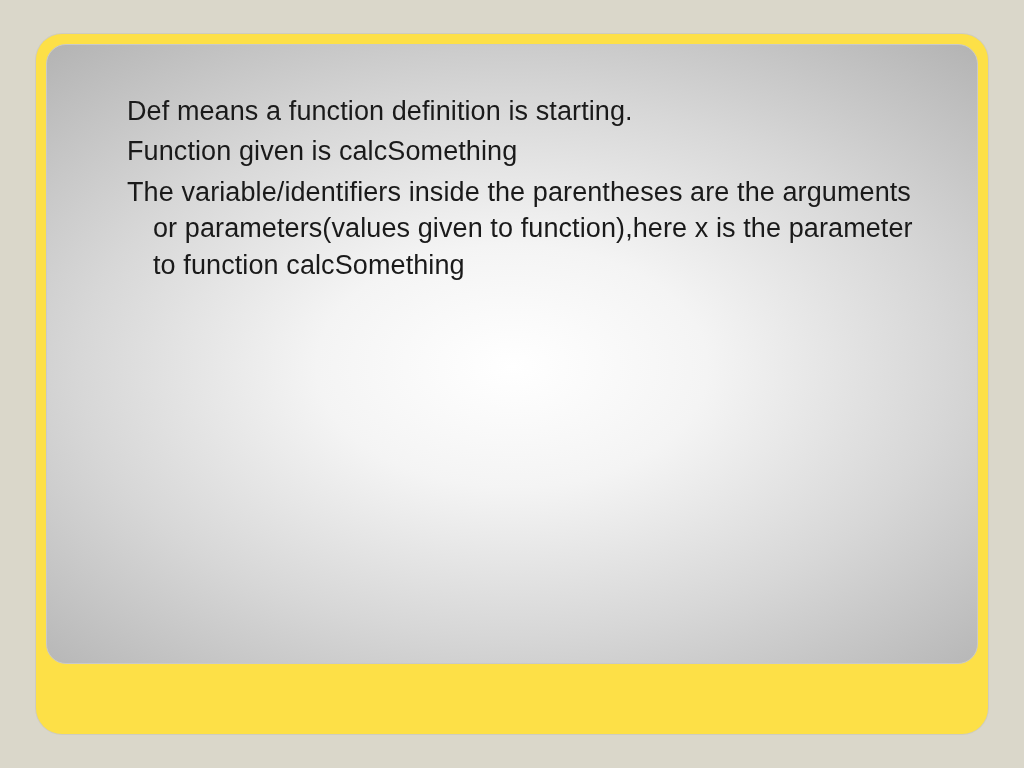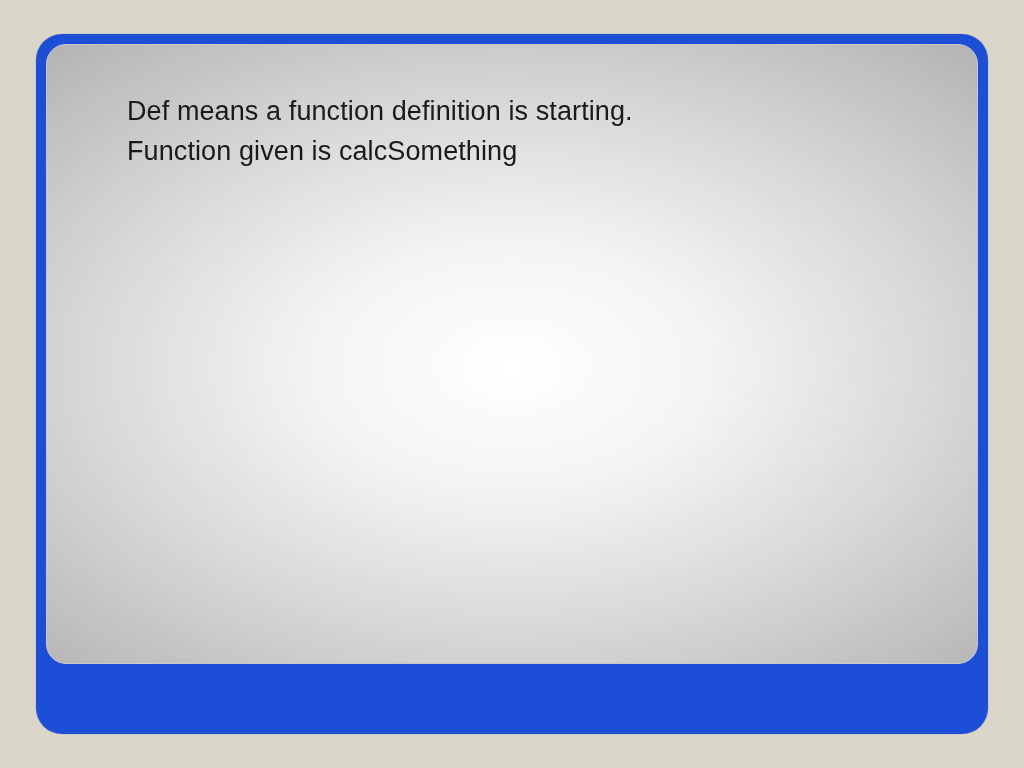--- a/index.html
+++ b/index.html
@@ -7,21 +7,21 @@
   body {
     background: #dad7ca;
     font-family: Verdana, Geneva, sans-serif;
     display: flex;
     align-items: center;
     justify-content: center;
   }
   .outer-card {
     width: 952px;
     height: 700px;
-    background: #1d4ed8;
+    background: #fde047;
     border-radius: 26px;
     box-shadow: 0 0 0 1px rgba(0,0,0,0.05);
     padding: 10px;
     position: relative;
   }
   .inner-card {
     width: 100%;
     height: 620px;
     border-radius: 20px;
     background: radial-gradient(ellipse 75% 70% at 50% 52%, #ffffff 0%, #f4f4f4 28%, #d7d7d7 62%, #b3b3b3 100%);
@@ -44,14 +44,15 @@
     max-width: 800px;
   }
 </style>
 </head>
 <body>
 
 <div class="outer-card">
   <div class="inner-card">
     <div class="line">Def  means a function definition is starting.</div>
     <div class="line">Function given is calcSomething</div>
+    <div class="para">The variable/identifiers inside the parentheses are the arguments or parameters(values given to function),here x is the parameter to function calcSomething</div>
   </div>
 </div>
 
 </body></html>

